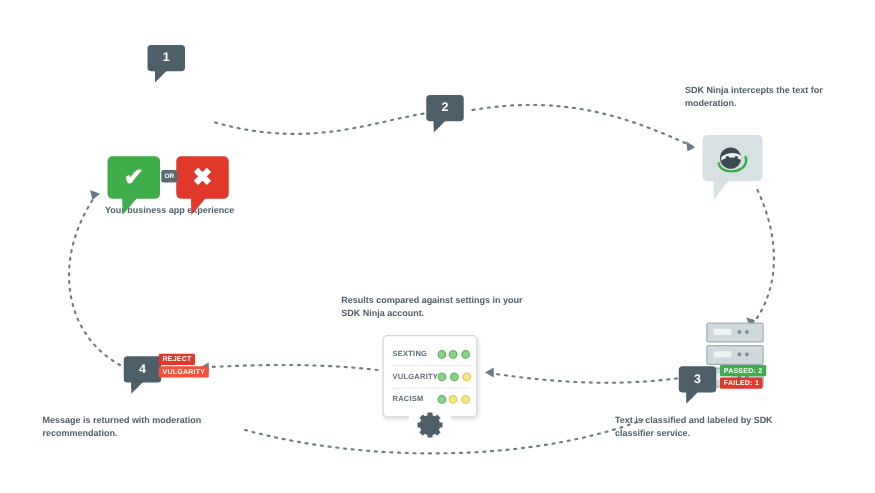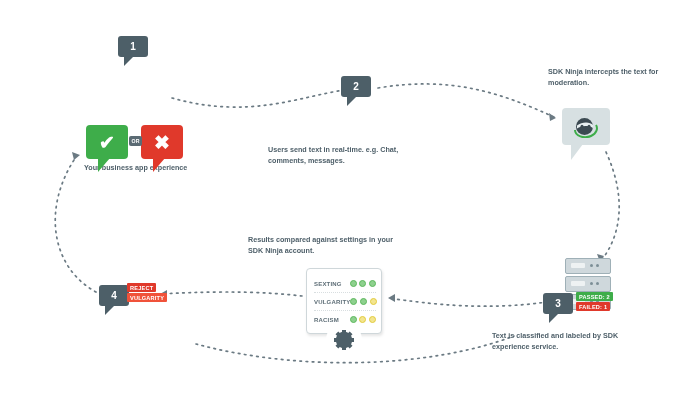--- a/index.html
+++ b/index.html
@@ -69,21 +69,21 @@
   #tag-fail{left:576px;top:302px;background:#e0392b;}
   #tag-reject{left:127px;top:283px;background:#e0392b;}
   #tag-reason{left:127px;top:293px;background:#f0523a;}
 
   
   .cap{position:absolute;font-size:7.2px;line-height:1.55;font-weight:bold;
        color:#4f606a;z-index:3;}
   #cap-verdict{left:84px;top:162px;width:108px;}
   #cap-users{left:268px;top:144px;width:152px;}
   #cap-ninja{left:548px;top:66px;width:146px;}
-  #cap-results{left:248px;top:234px;width:160px;}
+  #cap-results{left:273px;top:234px;width:160px;}
   #cap-classified{left:492px;top:330px;width:152px;}
   #cap-message{left:34px;top:330px;width:162px;}
 </style>
 </head>
 <body>
 
 <div id="stage">
 
   <svg id="flowlines" viewBox="0 0 700 394">
     <g fill="none" stroke="#6b7a83" stroke-width="1.7" stroke-linecap="round" stroke-dasharray="1.6 4.6">
@@ -116,21 +116,20 @@
   <div class="verdict" id="verdict-approve">
     <span class="vglyph">✔</span>
   </div>
   <div id="or-chip">OR</div>
   <div class="verdict" id="verdict-reject">
     <span class="vglyph">✖</span>
   </div>
   <div class="cap" id="cap-verdict">Your business app experience</div>
 
   <div class="step" id="step-2" style="left:341px;top:76px;">2</div>
-  <div class="cap" id="cap-users">Users send text in real-time. e.g. Chat, comments, messages.</div>
 
   <div id="ninja-bubble">
     <svg id="ninja-face" viewBox="0 0 60 46">
       <path d="M8 30 C 8 42, 26 48, 40 42 C 52 37, 54 26, 50 20" fill="none" stroke="#3ead4a" stroke-width="4"></path>
       <circle cx="27" cy="23" r="17" fill="#3c4a52"></circle>
       <path d="M12 21 C 22 13, 38 13, 44 20 L 44 26 C 34 20, 20 21, 12 27 Z" fill="#e8eff1"></path>
       <circle cx="22" cy="22.5" r="3" fill="#3c4a52"></circle>
       <circle cx="36" cy="22.5" r="3" fill="#3c4a52"></circle>
     </svg>
   </div>
@@ -183,19 +182,20 @@
     </div>
     <div class="srv">
       <span class="srv-slot"></span>
       <span class="srv-led" style="left:24px;"></span>
       <span class="srv-led" style="left:30px;"></span>
     </div>
   </div>
   <div class="step" id="step-3" style="left:543px;top:293px;">3</div>
   <div class="tag" id="tag-pass">PASSED: 2</div>
   <div class="tag" id="tag-fail">FAILED: 1</div>
-  <div class="cap" id="cap-classified">Text is classified and labeled by SDK experience service.</div>
+  <div class="cap" id="cap-classified">Text is classified and labeled by SDK classifier service.</div>
 
   <div class="step" id="step-4" style="left:99px;top:285px;">4</div>
   <div class="tag" id="tag-reject">REJECT</div>
   <div class="tag" id="tag-reason">VULGARITY</div>
+  <div class="cap" id="cap-message">Message is returned with moderation recommendation.</div>
 
 </div>
 
 </body></html>

